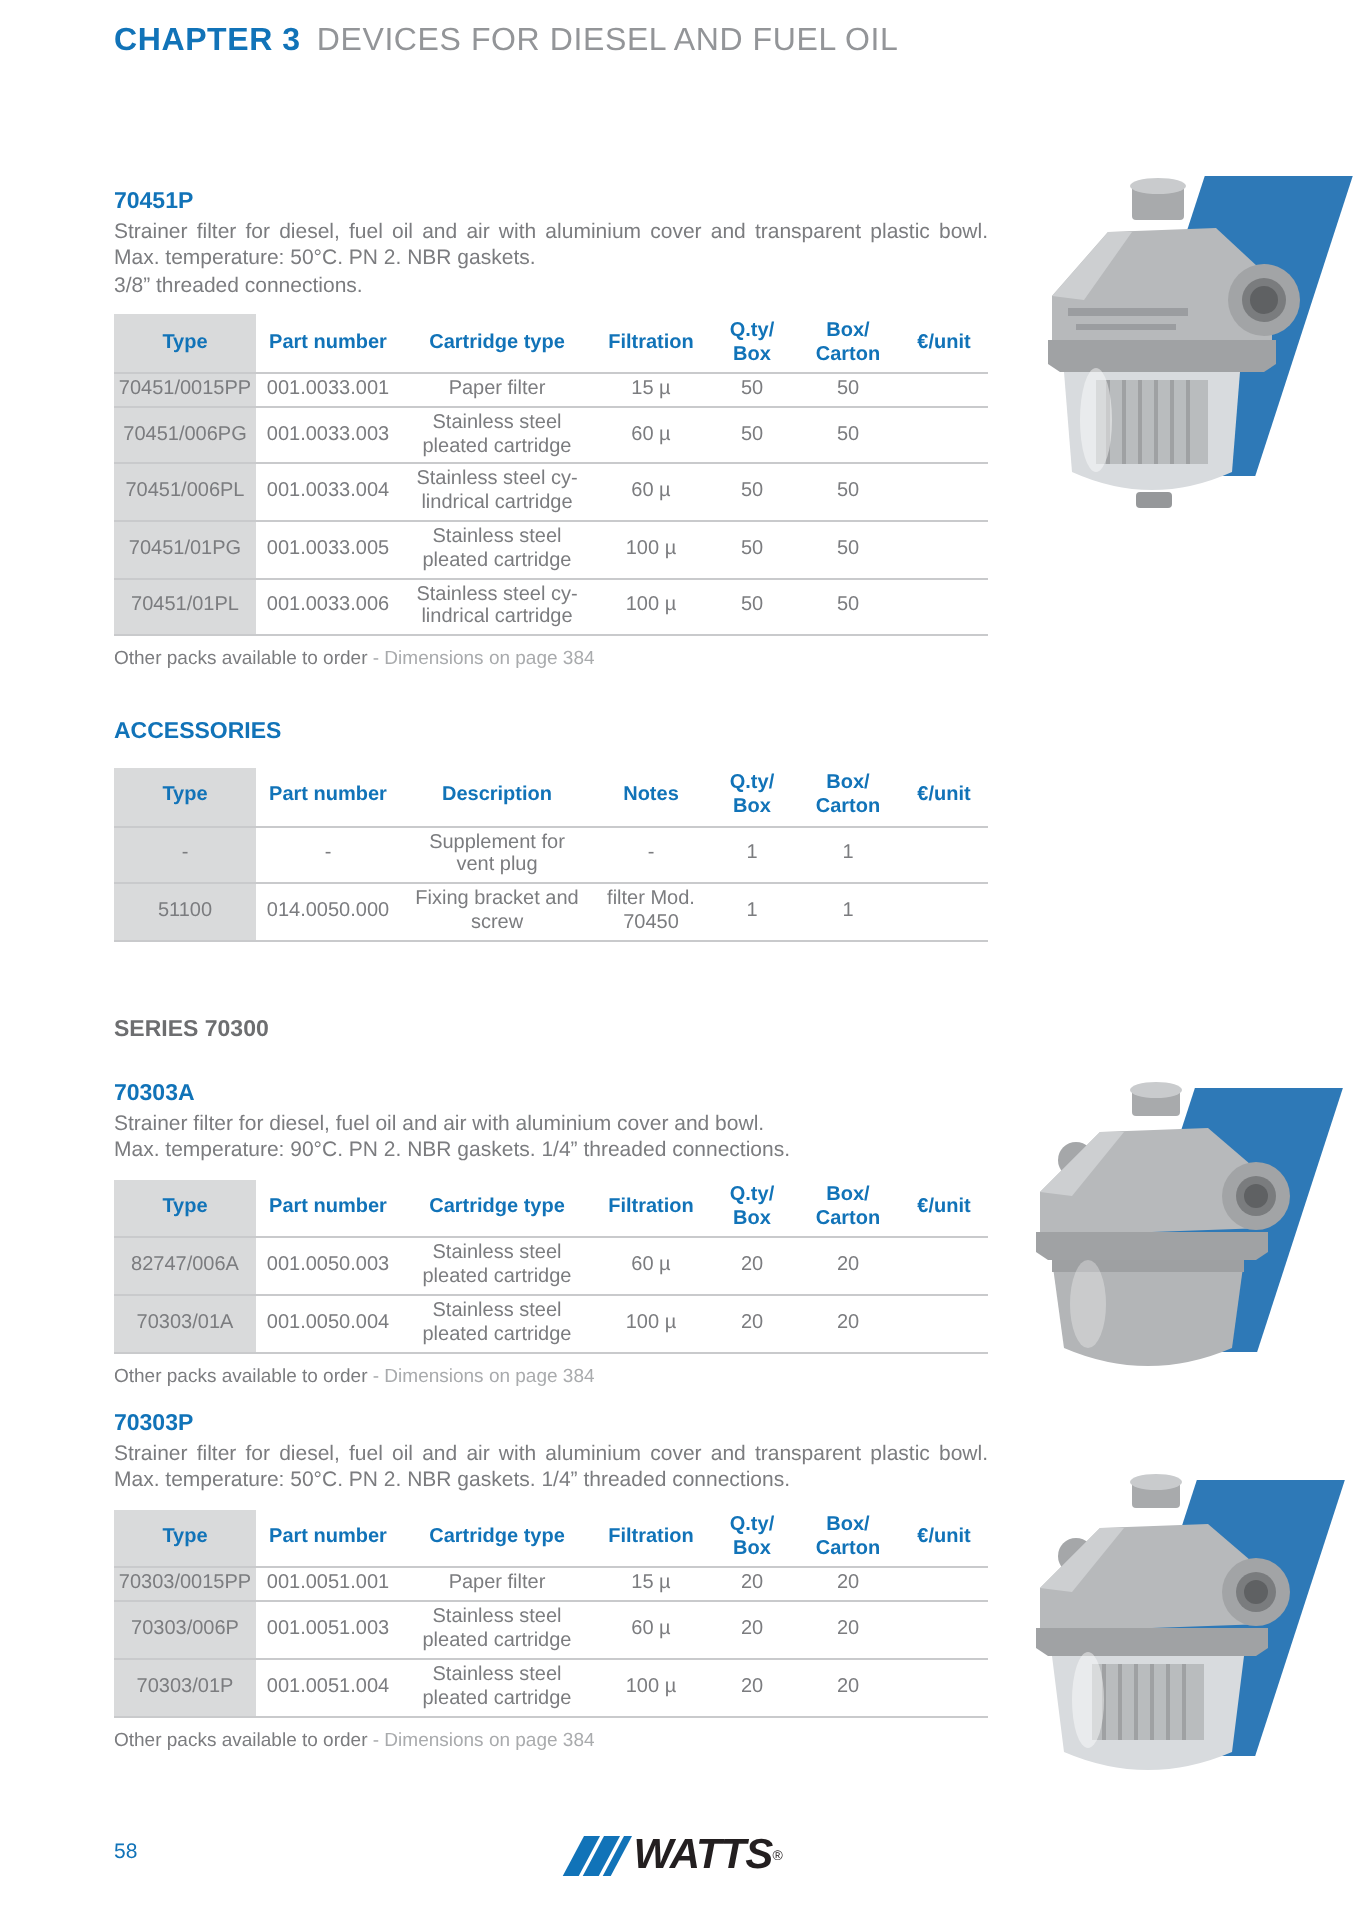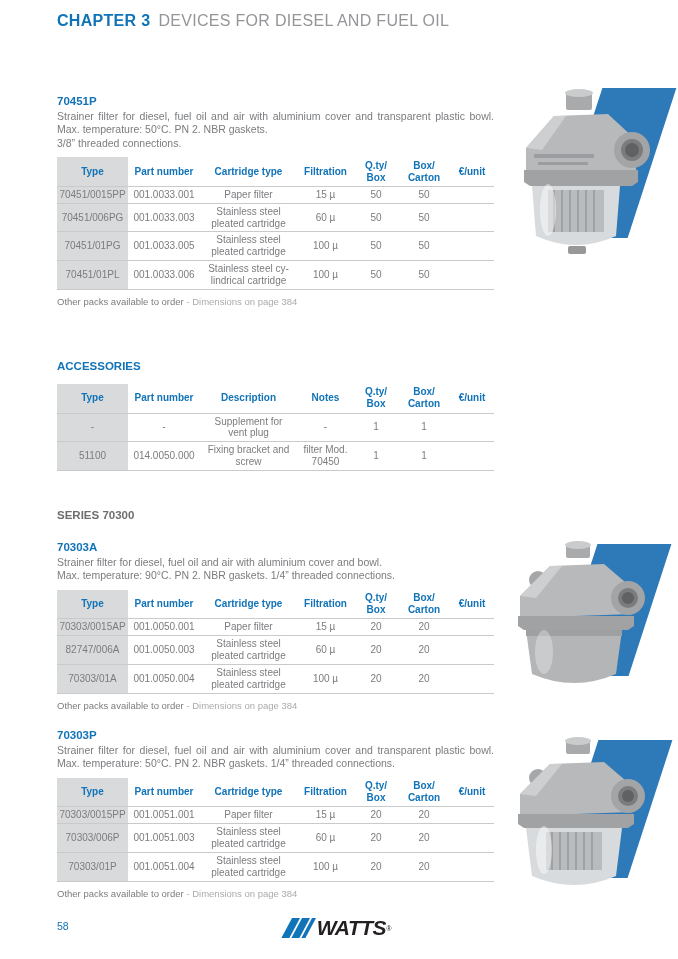--- a/index.html
+++ b/index.html
@@ -91,20 +91,30 @@
             <td class="c0">70451/006PG</td>
             <td class="c1">001.0033.003</td>
             <td class="c2">Stainless steel
 pleated cartridge</td>
             <td class="c3">60 µ</td>
             <td class="c4">50</td>
             <td class="c5">50</td>
             <td class="c6"></td>
           </tr>
           <tr>
+            <td class="c0">70451/006PL</td>
+            <td class="c1">001.0033.004</td>
+            <td class="c2">Stainless steel cy-
+lindrical cartridge</td>
+            <td class="c3">60 µ</td>
+            <td class="c4">50</td>
+            <td class="c5">50</td>
+            <td class="c6"></td>
+          </tr>
+          <tr>
             <td class="c0">70451/01PG</td>
             <td class="c1">001.0033.005</td>
             <td class="c2">Stainless steel
 pleated cartridge</td>
             <td class="c3">100 µ</td>
             <td class="c4">50</td>
             <td class="c5">50</td>
             <td class="c6"></td>
           </tr>
           <tr>
@@ -181,29 +191,20 @@
             <th class="c3">Filtration</th>
             <th class="c4">Q.ty/
 Box</th>
             <th class="c5">Box/
 Carton</th>
             <th class="c6">€/unit</th>
           </tr>
         </thead>
         <tbody>
           <tr>
-            <td class="c0">70303/0015AP</td>
-            <td class="c1">001.0050.001</td>
-            <td class="c2">Paper filter</td>
-            <td class="c3">15 µ</td>
-            <td class="c4">20</td>
-            <td class="c5">20</td>
-            <td class="c6"></td>
-          </tr>
-          <tr>
             <td class="c0">82747/006A</td>
             <td class="c1">001.0050.003</td>
             <td class="c2">Stainless steel
 pleated cartridge</td>
             <td class="c3">60 µ</td>
             <td class="c4">20</td>
             <td class="c5">20</td>
             <td class="c6"></td>
           </tr>
           <tr>
@@ -214,21 +215,21 @@
             <td class="c3">100 µ</td>
             <td class="c4">20</td>
             <td class="c5">20</td>
             <td class="c6"></td>
           </tr>
         </tbody>
       </table>
     <p class="note"><span>Other packs available to order </span><span class="dim">- Dimensions on page 384</span></p>
   </div>
 
-  <div class="sec" style="top:729px">
+  <div class="sec" style="top:706px">
     <h2>70303P</h2>
     <p class="desc">Strainer filter for diesel, fuel oil and air with aluminium cover and transparent plastic bowl. Max. temperature: 50°C. PN 2. NBR gaskets. 1/4” threaded connections.</p>
     <table>
         <thead>
           <tr>
             <th class="c0">Type</th>
             <th class="c1">Part number</th>
             <th class="c2">Cartridge type</th>
             <th class="c3">Filtration</th>
             <th class="c4">Q.ty/

